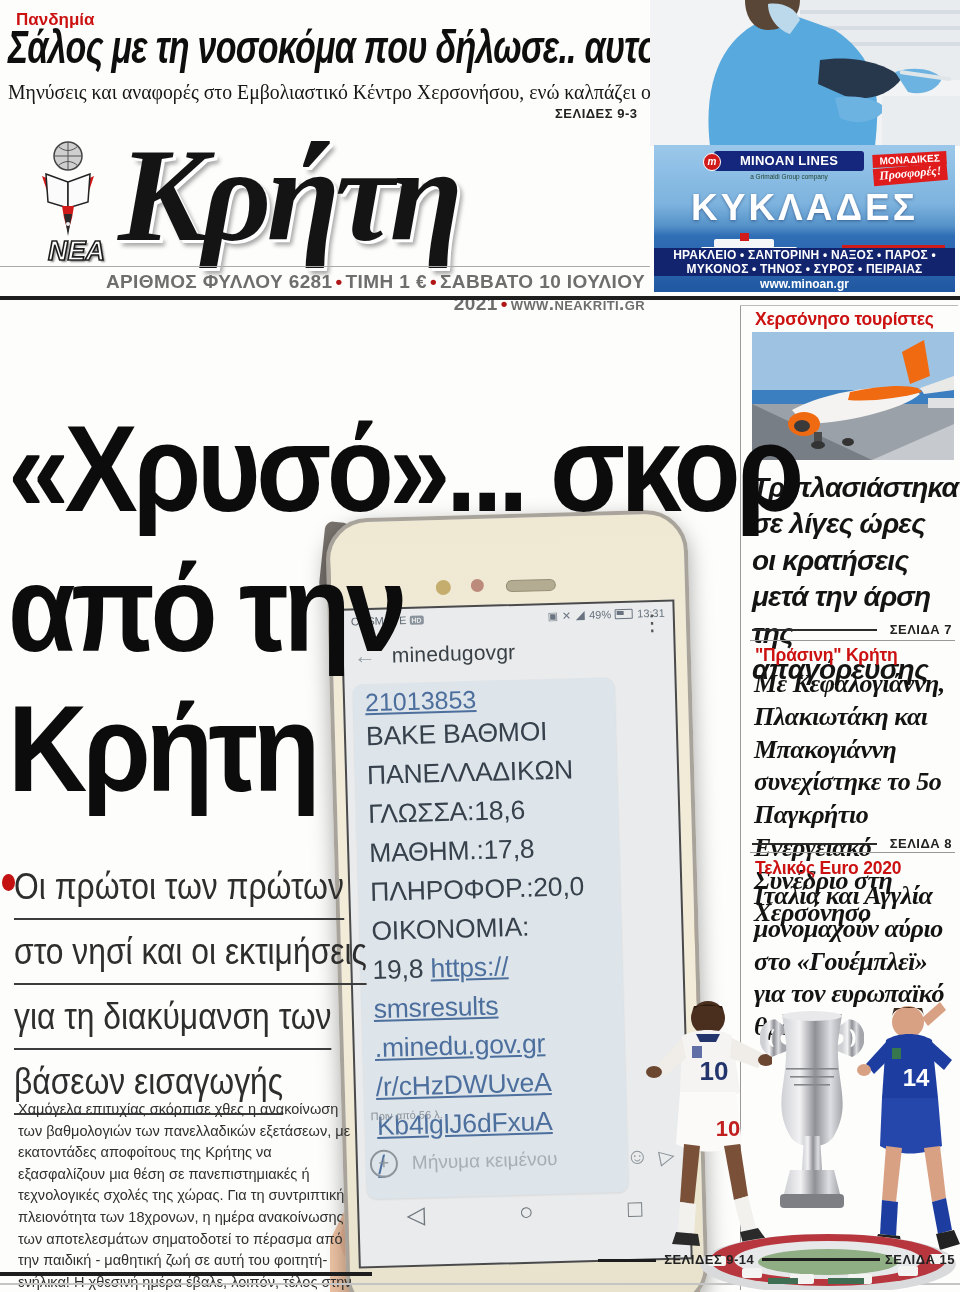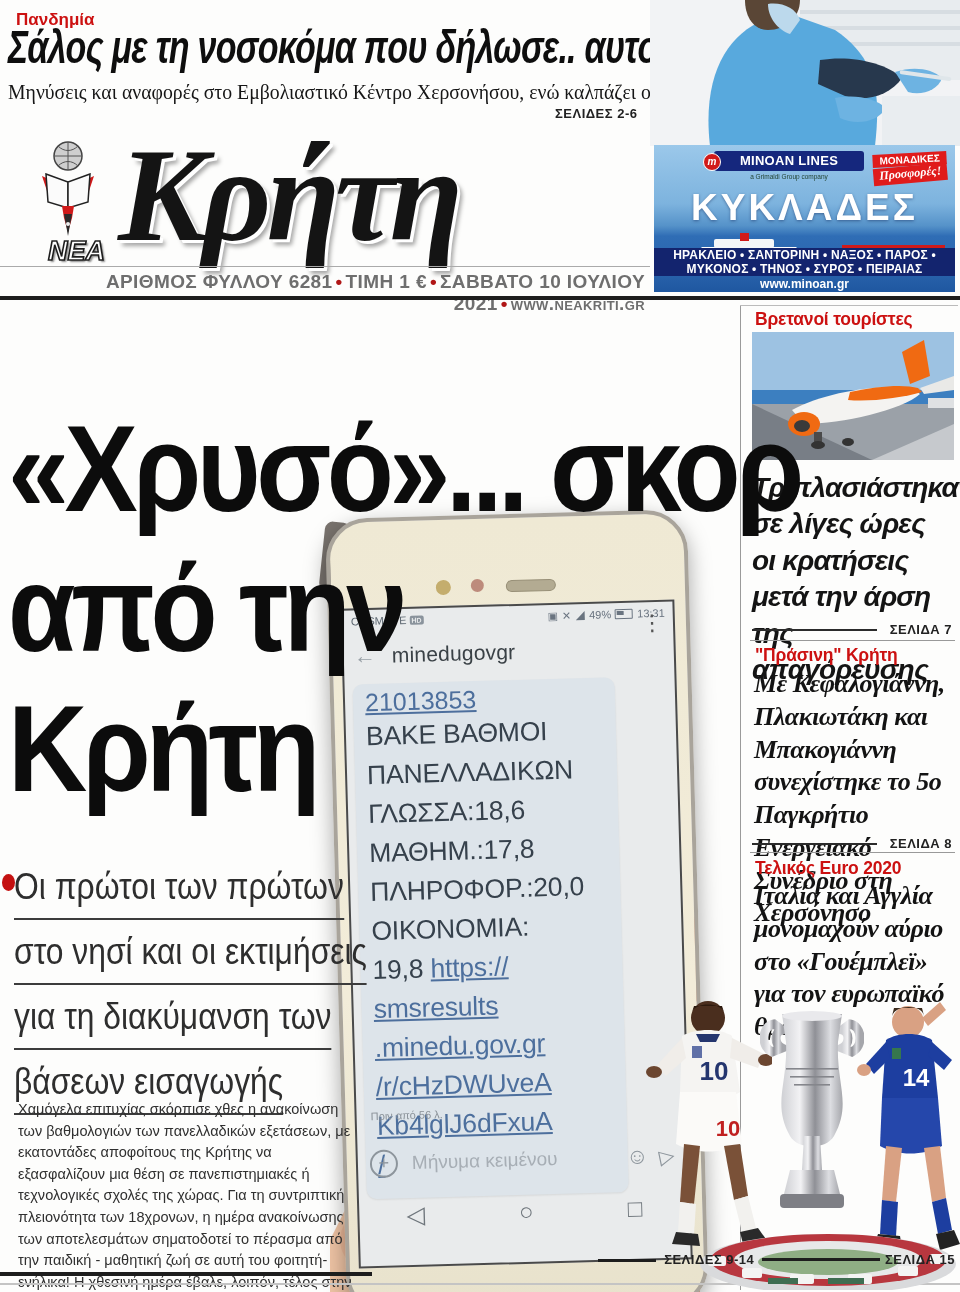--- a/index.html
+++ b/index.html
@@ -126,21 +126,21 @@
   .euro-stadium{left:698px;top:1220px;z-index:7;}
 </style>
 </head>
 <body>
 
 <div id="page">
 
   <div class="abs kicker">Πανδημία</div>
   <div class="abs top-headline">Σάλος με τη νοσοκόμα που δήλωσε.. αυτο-εμβολιασμό</div>
   <div class="abs top-deck serif">Μηνύσεις και αναφορές στο Εμβολιαστικό Κέντρο Χερσονήσου, ενώ καλπάζει ο κορωνοϊός στην Κρήτη</div>
-  <div class="abs pageref top-pages">ΣΕΛΙΔΕΣ 2-6</div>
+  <div class="abs pageref top-pages">ΣΕΛΙΔΕΣ 9-3</div>
 
   <div class="abs" style="left:650px;top:0;width:310px;height:146px;">
     <svg class="photo" width="310" height="146" viewBox="0 0 310 146">
       <rect width="310" height="146" fill="#f2f3f5"></rect>
       <rect x="150" y="0" width="160" height="80" fill="#e8ecef"></rect>
       <rect x="150" y="10" width="160" height="4" fill="#d7dde2"></rect>
       <rect x="150" y="26" width="160" height="4" fill="#d7dde2"></rect>
       <rect x="150" y="42" width="160" height="4" fill="#d7dde2"></rect>
       <path d="M60,146 C50,60 90,18 140,14 L185,30 C230,60 230,100 225,146 Z" fill="#58a9dd"></path>
       <path d="M95,0 L150,0 C150,18 135,30 118,30 C103,30 95,16 95,0 Z" fill="#5a4636"></path>
@@ -283,21 +283,21 @@
         <span>◁</span>
         <span>○</span>
         <span>□</span>
       </div>
     </div>
   </div>
 
   <div class="abs col-topline"></div>
   <div class="abs col-divider"></div>
 
-  <div class="abs side-label" style="left:755px;top:309px;">Βρετανοί τουρίστες</div>
+  <div class="abs side-label" style="left:755px;top:309px;">Χερσόνησο τουρίστες</div>
 
   <div class="abs" style="left:752px;top:332px;width:202px;height:128px;">
     <svg class="photo" width="202" height="128" viewBox="0 0 202 128">
       <rect width="202" height="128" fill="#a6c9e6"></rect>
       <rect y="0" width="202" height="58" fill="#9dc2e2"></rect>
       <rect y="58" width="202" height="14" fill="#3c7fc0"></rect>
       <path d="M0,72 L202,72 L202,128 L0,128 Z" fill="#9ba1a8"></path>
       <path d="M0,72 L120,128 L0,128 Z" fill="#787e86"></path>
       <path d="M120,128 L202,92 L202,128 Z" fill="#c6c9cd"></path>
       <path d="M150,20 L172,8 L178,44 L158,52 Z" fill="#f06a12"></path>

